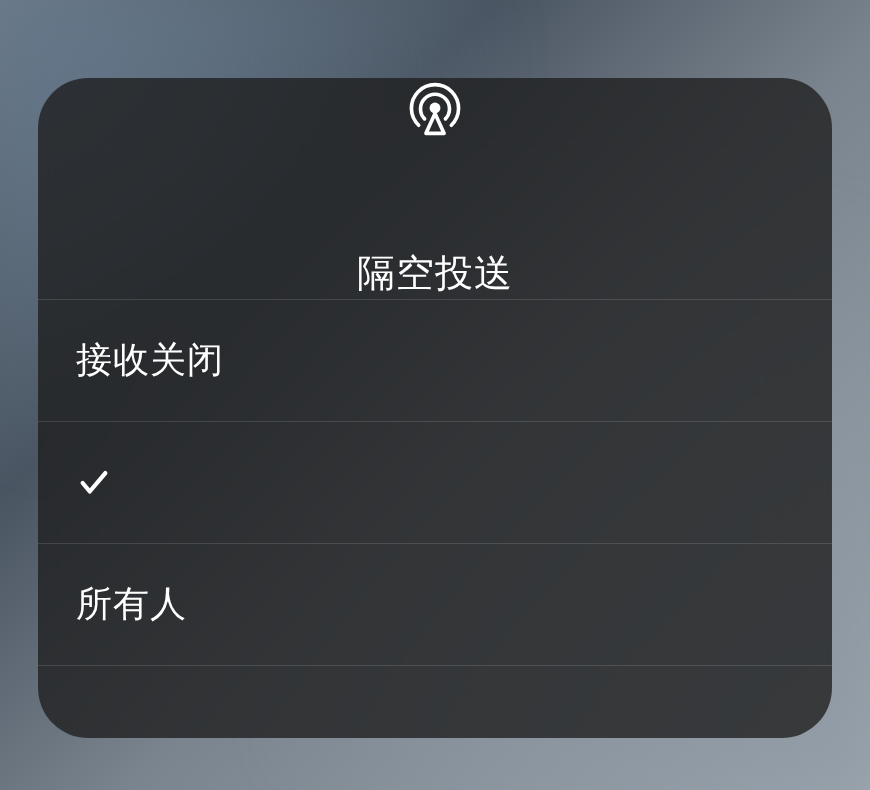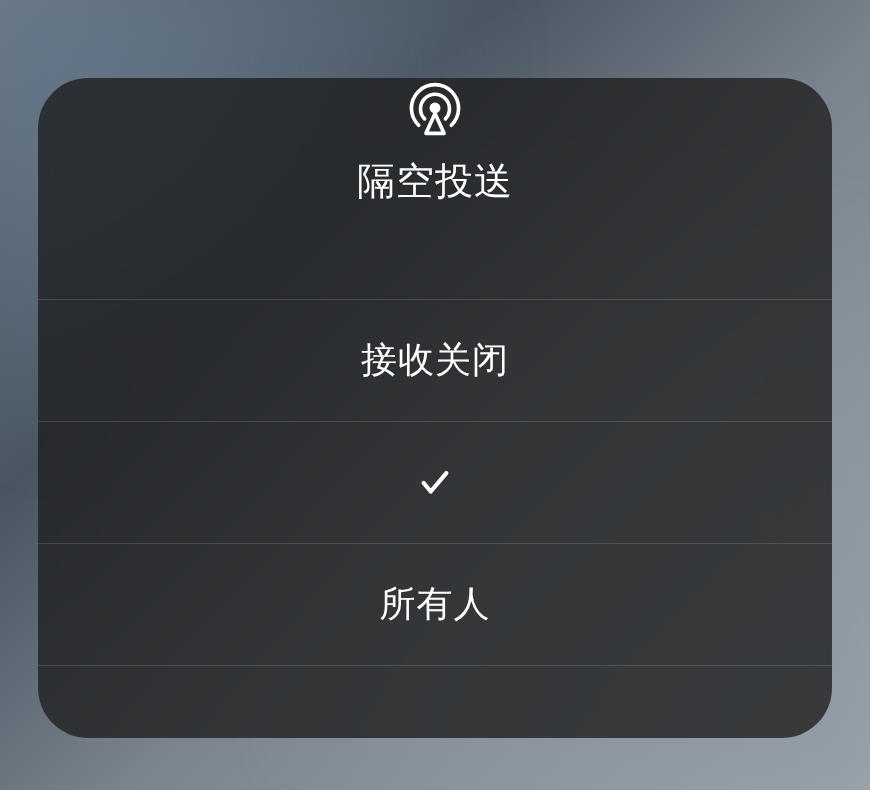--- a/index.html
+++ b/index.html
@@ -46,21 +46,21 @@
       border-radius: 50px;
       backdrop-filter: blur(30px);
       overflow: hidden;
       box-shadow: inset 0 0 1px rgba(255,255,255,0.1);
     }
     
     .header {
       display: flex;
       flex-direction: column;
       align-items: center;
-      justify-content: flex-start;
+      justify-content: space-between;
       height: 222px;
       border-bottom: 1px solid rgba(255, 255, 255, 0.12);
       gap: 18px;
       font-family: Liberation Serif, serif;
     }
     
     .airdrop-icon {
       width: 60px;
       height: 60px;
       display: flex;
@@ -81,21 +81,21 @@
     }
     
     .option-list {
       display: flex;
       flex-direction: column;
     }
     
     .option {
       display: flex;
       align-items: center;
-      justify-content: center;
+      justify-content: flex-start;
       height: 122px;
       padding: 0 38px;
       border-bottom: 1px solid rgba(255, 255, 255, 0.12);
       cursor: pointer;
     }
     
     .option-label {
       color: #ffffff;
       font-size: 36px;
       font-weight: 400;

